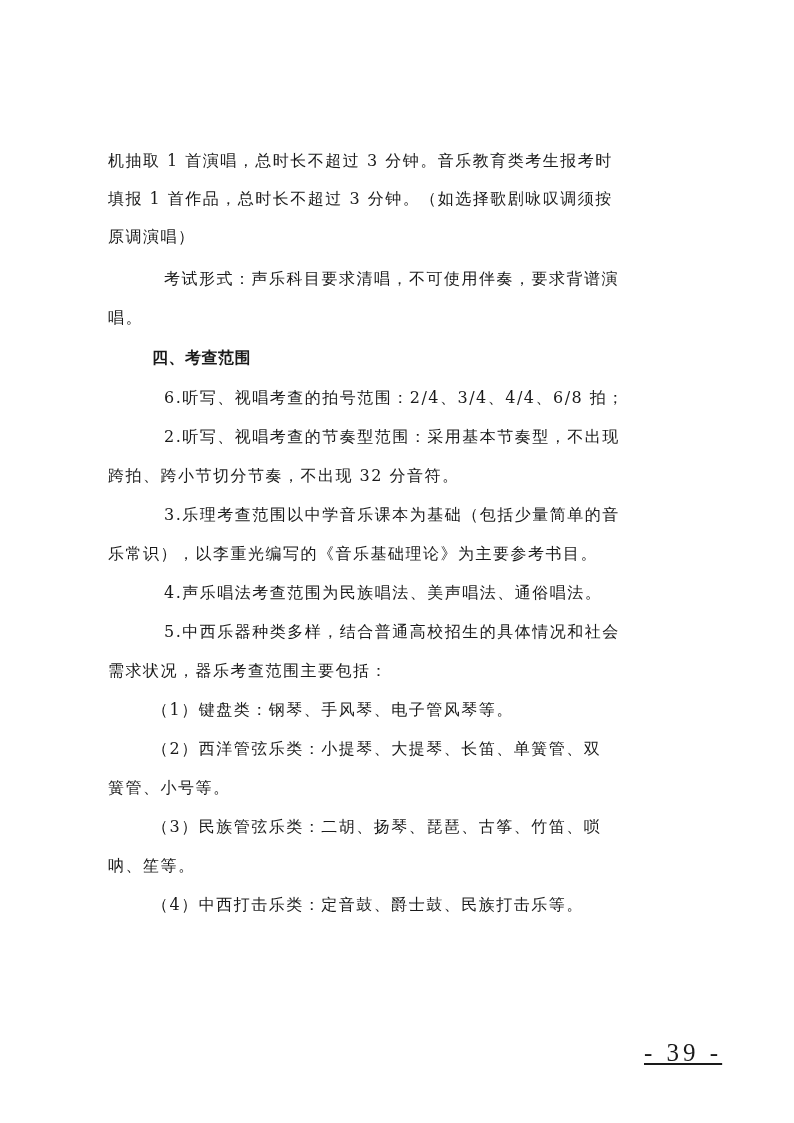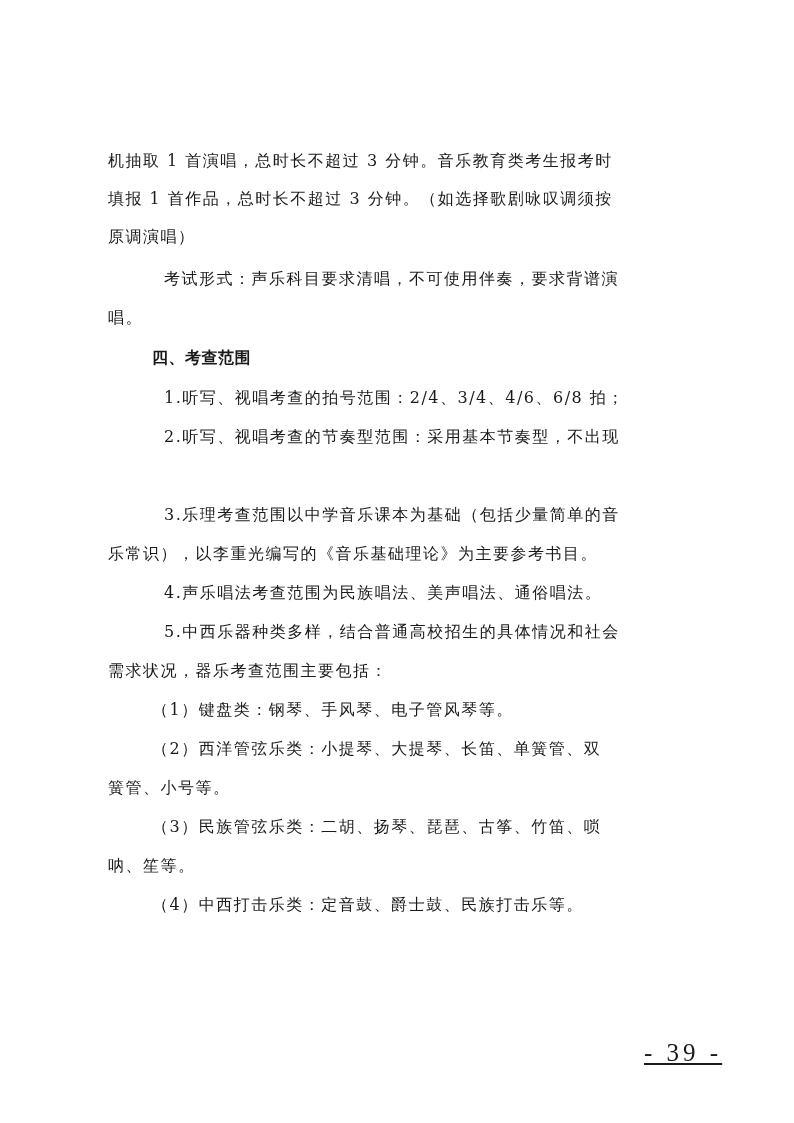--- a/index.html
+++ b/index.html
@@ -19,22 +19,23 @@
 
 <div class="page">
   <div class="line" style="top:148px">机抽取 1 首演唱，总时长不超过 3 分钟。音乐教育类考生报考时</div>
   <div class="line" style="top:186px">填报 1 首作品，总时长不超过 3 分钟。（如选择歌剧咏叹调须按</div>
   <div class="line" style="top:224px">原调演唱）</div>
   <div class="line indent" style="top:266px">考试形式：声乐科目要求清唱，不可使用伴奏，要求背谱演</div>
   <div class="line" style="top:305px">唱。</div>
 
   <div class="line heading" style="top:345px">四、考查范围</div>
 
-  <div class="line indent" style="top:385px">1.听写、视唱考查的拍号范围：2/4、3/4、4/6、6/8 拍；</div>
+  <div class="line indent" style="top:385px">6.听写、视唱考查的拍号范围：2/4、3/4、4/4、6/8 拍；</div>
   <div class="line indent" style="top:424px">2.听写、视唱考查的节奏型范围：采用基本节奏型，不出现</div>
+  <div class="line" style="top:463px">跨拍、跨小节切分节奏，不出现 32 分音符。</div>
   <div class="line indent" style="top:502px">3.乐理考查范围以中学音乐课本为基础（包括少量简单的音</div>
   <div class="line" style="top:541px">乐常识），以李重光编写的《音乐基础理论》为主要参考书目。</div>
   <div class="line indent" style="top:580px">4.声乐唱法考查范围为民族唱法、美声唱法、通俗唱法。</div>
   <div class="line indent" style="top:619px">5.中西乐器种类多样，结合普通高校招生的具体情况和社会</div>
   <div class="line" style="top:658px">需求状况，器乐考查范围主要包括：</div>
   <div class="line sub" style="top:697px">（1）键盘类：钢琴、手风琴、电子管风琴等。</div>
   <div class="line sub" style="top:736px">（2）西洋管弦乐类：小提琴、大提琴、长笛、单簧管、双</div>
   <div class="line" style="top:775px">簧管、小号等。</div>
   <div class="line sub" style="top:814px">（3）民族管弦乐类：二胡、扬琴、琵琶、古筝、竹笛、唢</div>
   <div class="line" style="top:853px">呐、笙等。</div>

